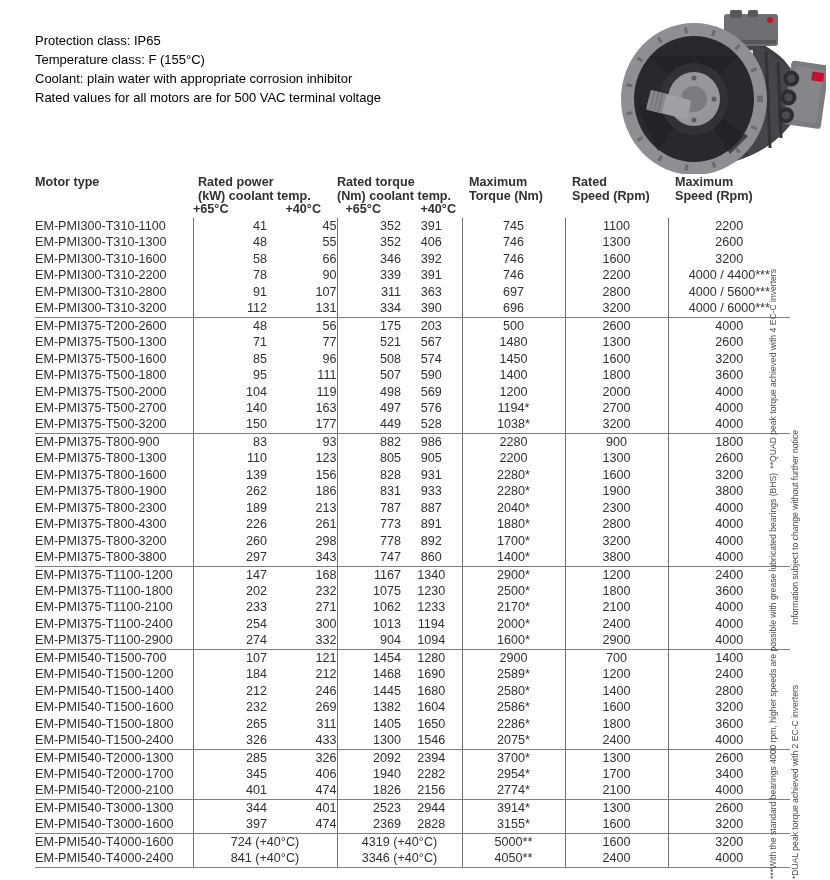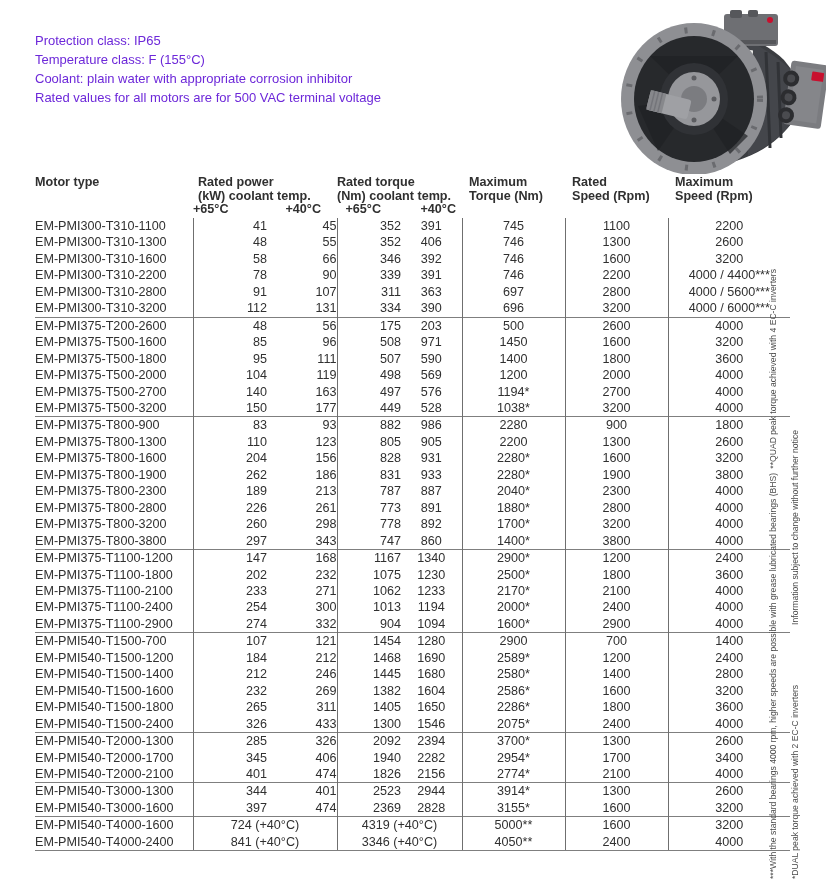--- a/index.html
+++ b/index.html
@@ -1,19 +1,19 @@
 <!DOCTYPE html>
 <html><head>
 <meta charset="utf-8">
 <style>
   html,body{margin:0;padding:0;background:#fff;}
   .page{position:relative;width:830px;height:880px;background:#ffffff;overflow:hidden;
         font-family:"Liberation Sans","DejaVu Sans",sans-serif;color:#2e2e2e;}
   
-  .info{position:absolute;left:35px;top:31px;font-size:13px;line-height:19px;color:#6d28d9;}
+  .info{position:absolute;left:35px;top:31px;font-size:13px;line-height:19px;color:#000000;}
   
   table.spec{position:absolute;left:35px;top:176px;width:755px;border-collapse:collapse;
              table-layout:fixed;font-size:12.6px;color:#303030;}
   table.spec th{font-weight:bold;vertical-align:top;text-align:left;padding:0;
                 line-height:13.6px;font-size:12.6px;}
   table.spec thead tr{height:42px;}
   table.spec td{padding:0;height:16.45px;line-height:16.45px;white-space:nowrap;}
   .h-ind{padding-left:5px;}
   .h-left div{padding-left:7px;}
   .h-sub{display:flex;gap:29px;}
@@ -214,25 +214,35 @@
           <td class="c-motor">EM-PMI375-T200-2600</td>
           <td class="c-p65 bl">48</td>
           <td class="c-p40">56</td>
           <td class="c-t65 bl">175</td>
           <td class="c-t40">203</td>
           <td class="c-ct bl">500</td>
           <td class="c-ct bl">2600</td>
           <td class="c-ct bl ms">4000</td>
         </tr>
         <tr>
+          <td class="c-motor">EM-PMI375-T500-1300</td>
+          <td class="c-p65 bl">71</td>
+          <td class="c-p40">77</td>
+          <td class="c-t65 bl">521</td>
+          <td class="c-t40">567</td>
+          <td class="c-ct bl">1480</td>
+          <td class="c-ct bl">1300</td>
+          <td class="c-ct bl ms">2600</td>
+        </tr>
+        <tr>
           <td class="c-motor">EM-PMI375-T500-1600</td>
           <td class="c-p65 bl">85</td>
           <td class="c-p40">96</td>
           <td class="c-t65 bl">508</td>
-          <td class="c-t40">971</td>
+          <td class="c-t40">574</td>
           <td class="c-ct bl">1450</td>
           <td class="c-ct bl">1600</td>
           <td class="c-ct bl ms">3200</td>
         </tr>
         <tr>
           <td class="c-motor">EM-PMI375-T500-1800</td>
           <td class="c-p65 bl">95</td>
           <td class="c-p40">111</td>
           <td class="c-t65 bl">507</td>
           <td class="c-t40">590</td>
@@ -285,21 +295,21 @@
           <td class="c-p65 bl">110</td>
           <td class="c-p40">123</td>
           <td class="c-t65 bl">805</td>
           <td class="c-t40">905</td>
           <td class="c-ct bl">2200</td>
           <td class="c-ct bl">1300</td>
           <td class="c-ct bl ms">2600</td>
         </tr>
         <tr>
           <td class="c-motor">EM-PMI375-T800-1600</td>
-          <td class="c-p65 bl">204</td>
+          <td class="c-p65 bl">139</td>
           <td class="c-p40">156</td>
           <td class="c-t65 bl">828</td>
           <td class="c-t40">931</td>
           <td class="c-ct bl">2280*</td>
           <td class="c-ct bl">1600</td>
           <td class="c-ct bl ms">3200</td>
         </tr>
         <tr>
           <td class="c-motor">EM-PMI375-T800-1900</td>
           <td class="c-p65 bl">262</td>
@@ -314,21 +324,21 @@
           <td class="c-motor">EM-PMI375-T800-2300</td>
           <td class="c-p65 bl">189</td>
           <td class="c-p40">213</td>
           <td class="c-t65 bl">787</td>
           <td class="c-t40">887</td>
           <td class="c-ct bl">2040*</td>
           <td class="c-ct bl">2300</td>
           <td class="c-ct bl ms">4000</td>
         </tr>
         <tr>
-          <td class="c-motor">EM-PMI375-T800-2800</td>
+          <td class="c-motor">EM-PMI375-T800-4300</td>
           <td class="c-p65 bl">226</td>
           <td class="c-p40">261</td>
           <td class="c-t65 bl">773</td>
           <td class="c-t40">891</td>
           <td class="c-ct bl">1880*</td>
           <td class="c-ct bl">2800</td>
           <td class="c-ct bl ms">4000</td>
         </tr>
         <tr>
           <td class="c-motor">EM-PMI375-T800-3200</td>

